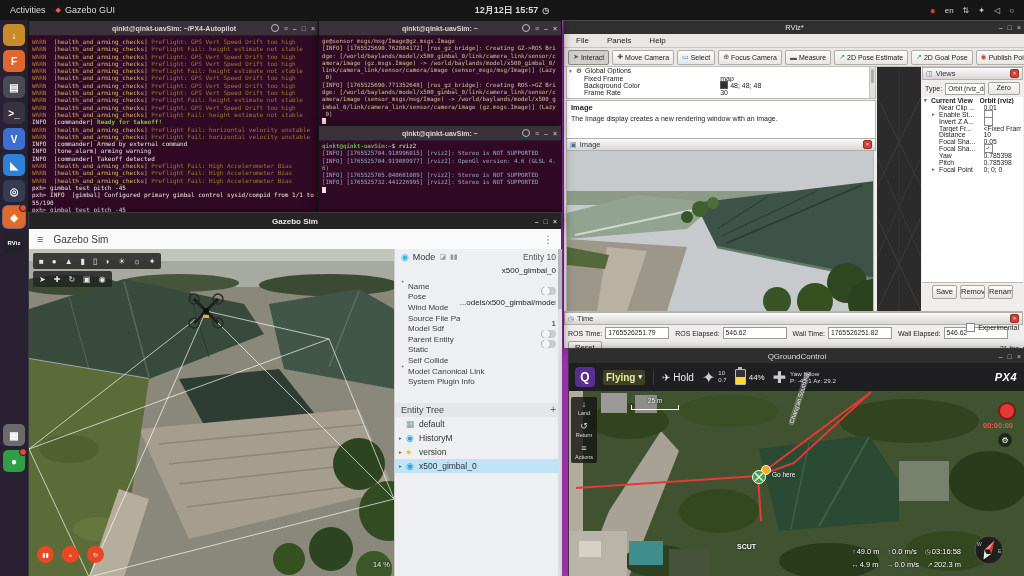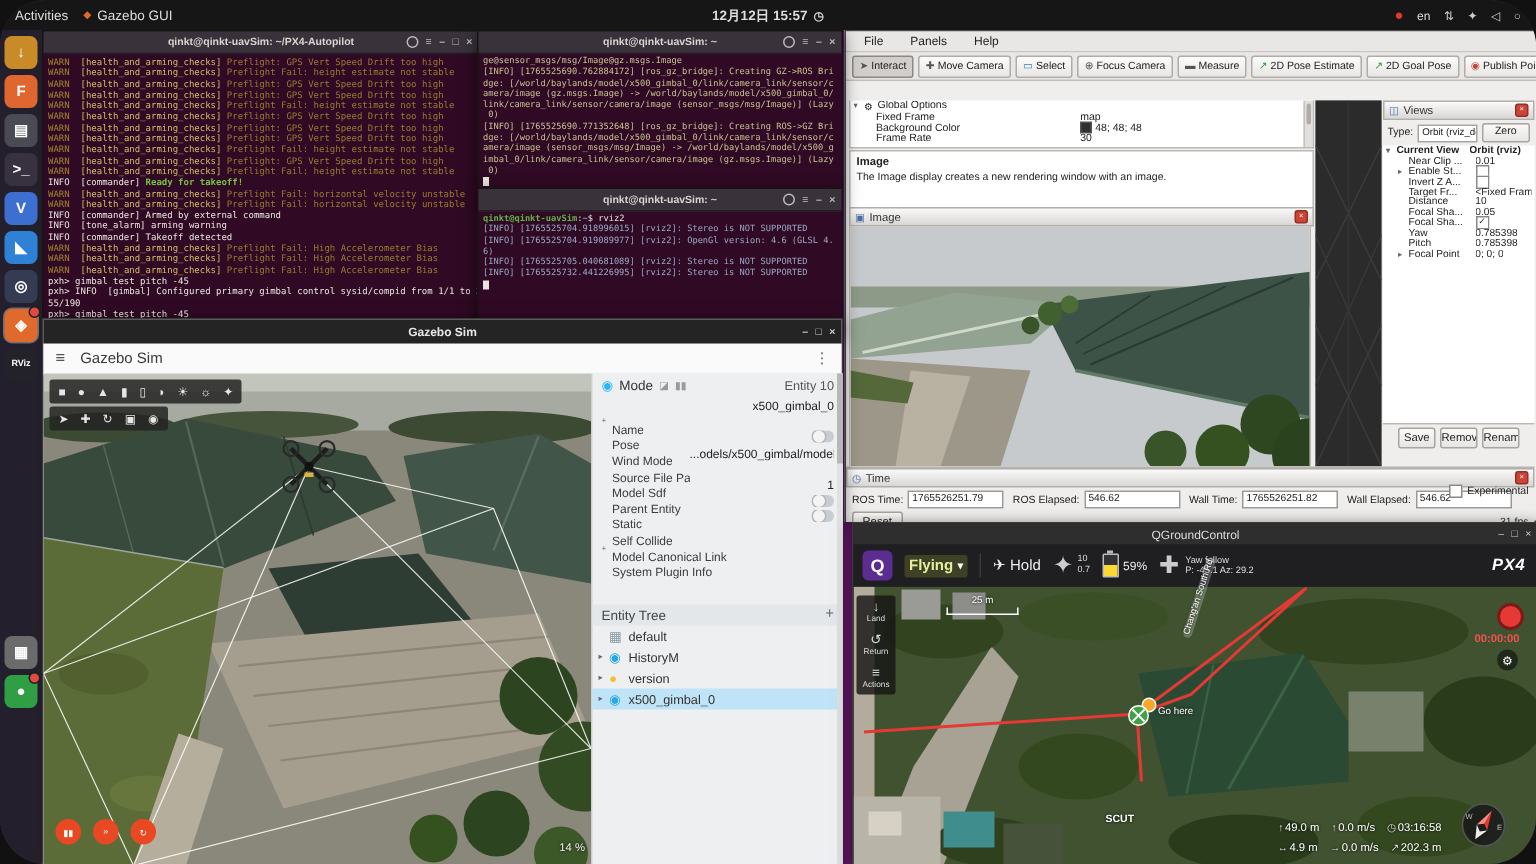--- a/index.html
+++ b/index.html
@@ -1,17 +1,17 @@
 <!DOCTYPE html>
 <html><head>
 <meta charset="utf-8">
 <style>
   html,body{margin:0;padding:0;background:#111;}
-  #screen{position:relative;width:1024px;height:576px;background:#701a75;overflow:hidden;
-          font-family:"Liberation Sans",sans-serif;border-radius:31px;-webkit-font-smoothing:antialiased;}
+  #screen{position:relative;width:1024px;height:576px;background:#d946ef;overflow:hidden;
+          font-family:"Liberation Sans",sans-serif;-webkit-font-smoothing:antialiased;}
   
   .topbar{position:absolute;left:0;top:0;width:1024px;height:20px;background:#161616;color:#ddd;
           display:flex;align-items:center;font-size:9px;z-index:50;}
   .topbar .left{display:flex;align-items:center;gap:10px;padding-left:10px;}
   .topbar .center{position:absolute;left:50%;transform:translateX(-50%);display:flex;gap:4px;align-items:center;font-weight:bold;}
   .topbar .right{margin-left:auto;display:flex;align-items:center;gap:9px;padding-right:10px;font-size:8px;}
   .ticon{color:#cfcfcf;}
   .ticon.rec{color:#e0382a;font-size:10px;}
   
   .dock{position:absolute;left:0;top:20px;width:28px;height:556px;background:rgba(32,32,40,.95);z-index:60;}
@@ -301,20 +301,28 @@
         <div class="tline"><span class="sg-t3i">[INFO] [1765525704.918996015] [rviz2]: Stereo is NOT SUPPORTED</span></div>
         <div class="tline"><span class="sg-t3i">[INFO] [1765525704.919089977] [rviz2]: OpenGl version: 4.6 (GLSL 4.</span></div>
         <div class="tline"><span class="sg-t3i">6)</span></div>
         <div class="tline"><span class="sg-t3i">[INFO] [1765525705.040681089] [rviz2]: Stereo is NOT SUPPORTED</span></div>
         <div class="tline"><span class="sg-t3i">[INFO] [1765525732.441226995] [rviz2]: Stereo is NOT SUPPORTED</span></div>
         <div class="tline"><span class="sg-cur"> </span></div>
       </div>
   </div>
 
   <div class="win rviz">
+    <div class="rtitle">
+      <span>RViz*</span>
+      <span class="wc">
+        <span>–</span>
+        <span>□</span>
+        <span>×</span>
+      </span>
+    </div>
     <div class="rmenu">
         <span class=""><span>File</span></span>
         <span class=""><span>Panels</span></span>
         <span class=""><span>Help</span></span>
       </div>
     <div class="rtools">
         <span class="tbtn active">
           <span class="tglyph">➤</span>
           <span>Interact</span>
         </span>
@@ -791,21 +799,21 @@
       </span>
       <span class="qgps">
         <span>✦</span>
         <span class="col">
           <span>10</span>
           <span>0.7</span>
         </span>
       </span>
       <span class="qbatt">
         <span class="battshape"></span>
-        <span>59%</span>
+        <span>44%</span>
       </span>
       <span class="qgimbal">
         <span>✚</span>
         <span class="col">
           <span>Yaw follow</span>
           <span>P: -45.1  Az: 29.2</span>
         </span>
       </span>
       <span class="qpx4">PX4</span>
     </div>

